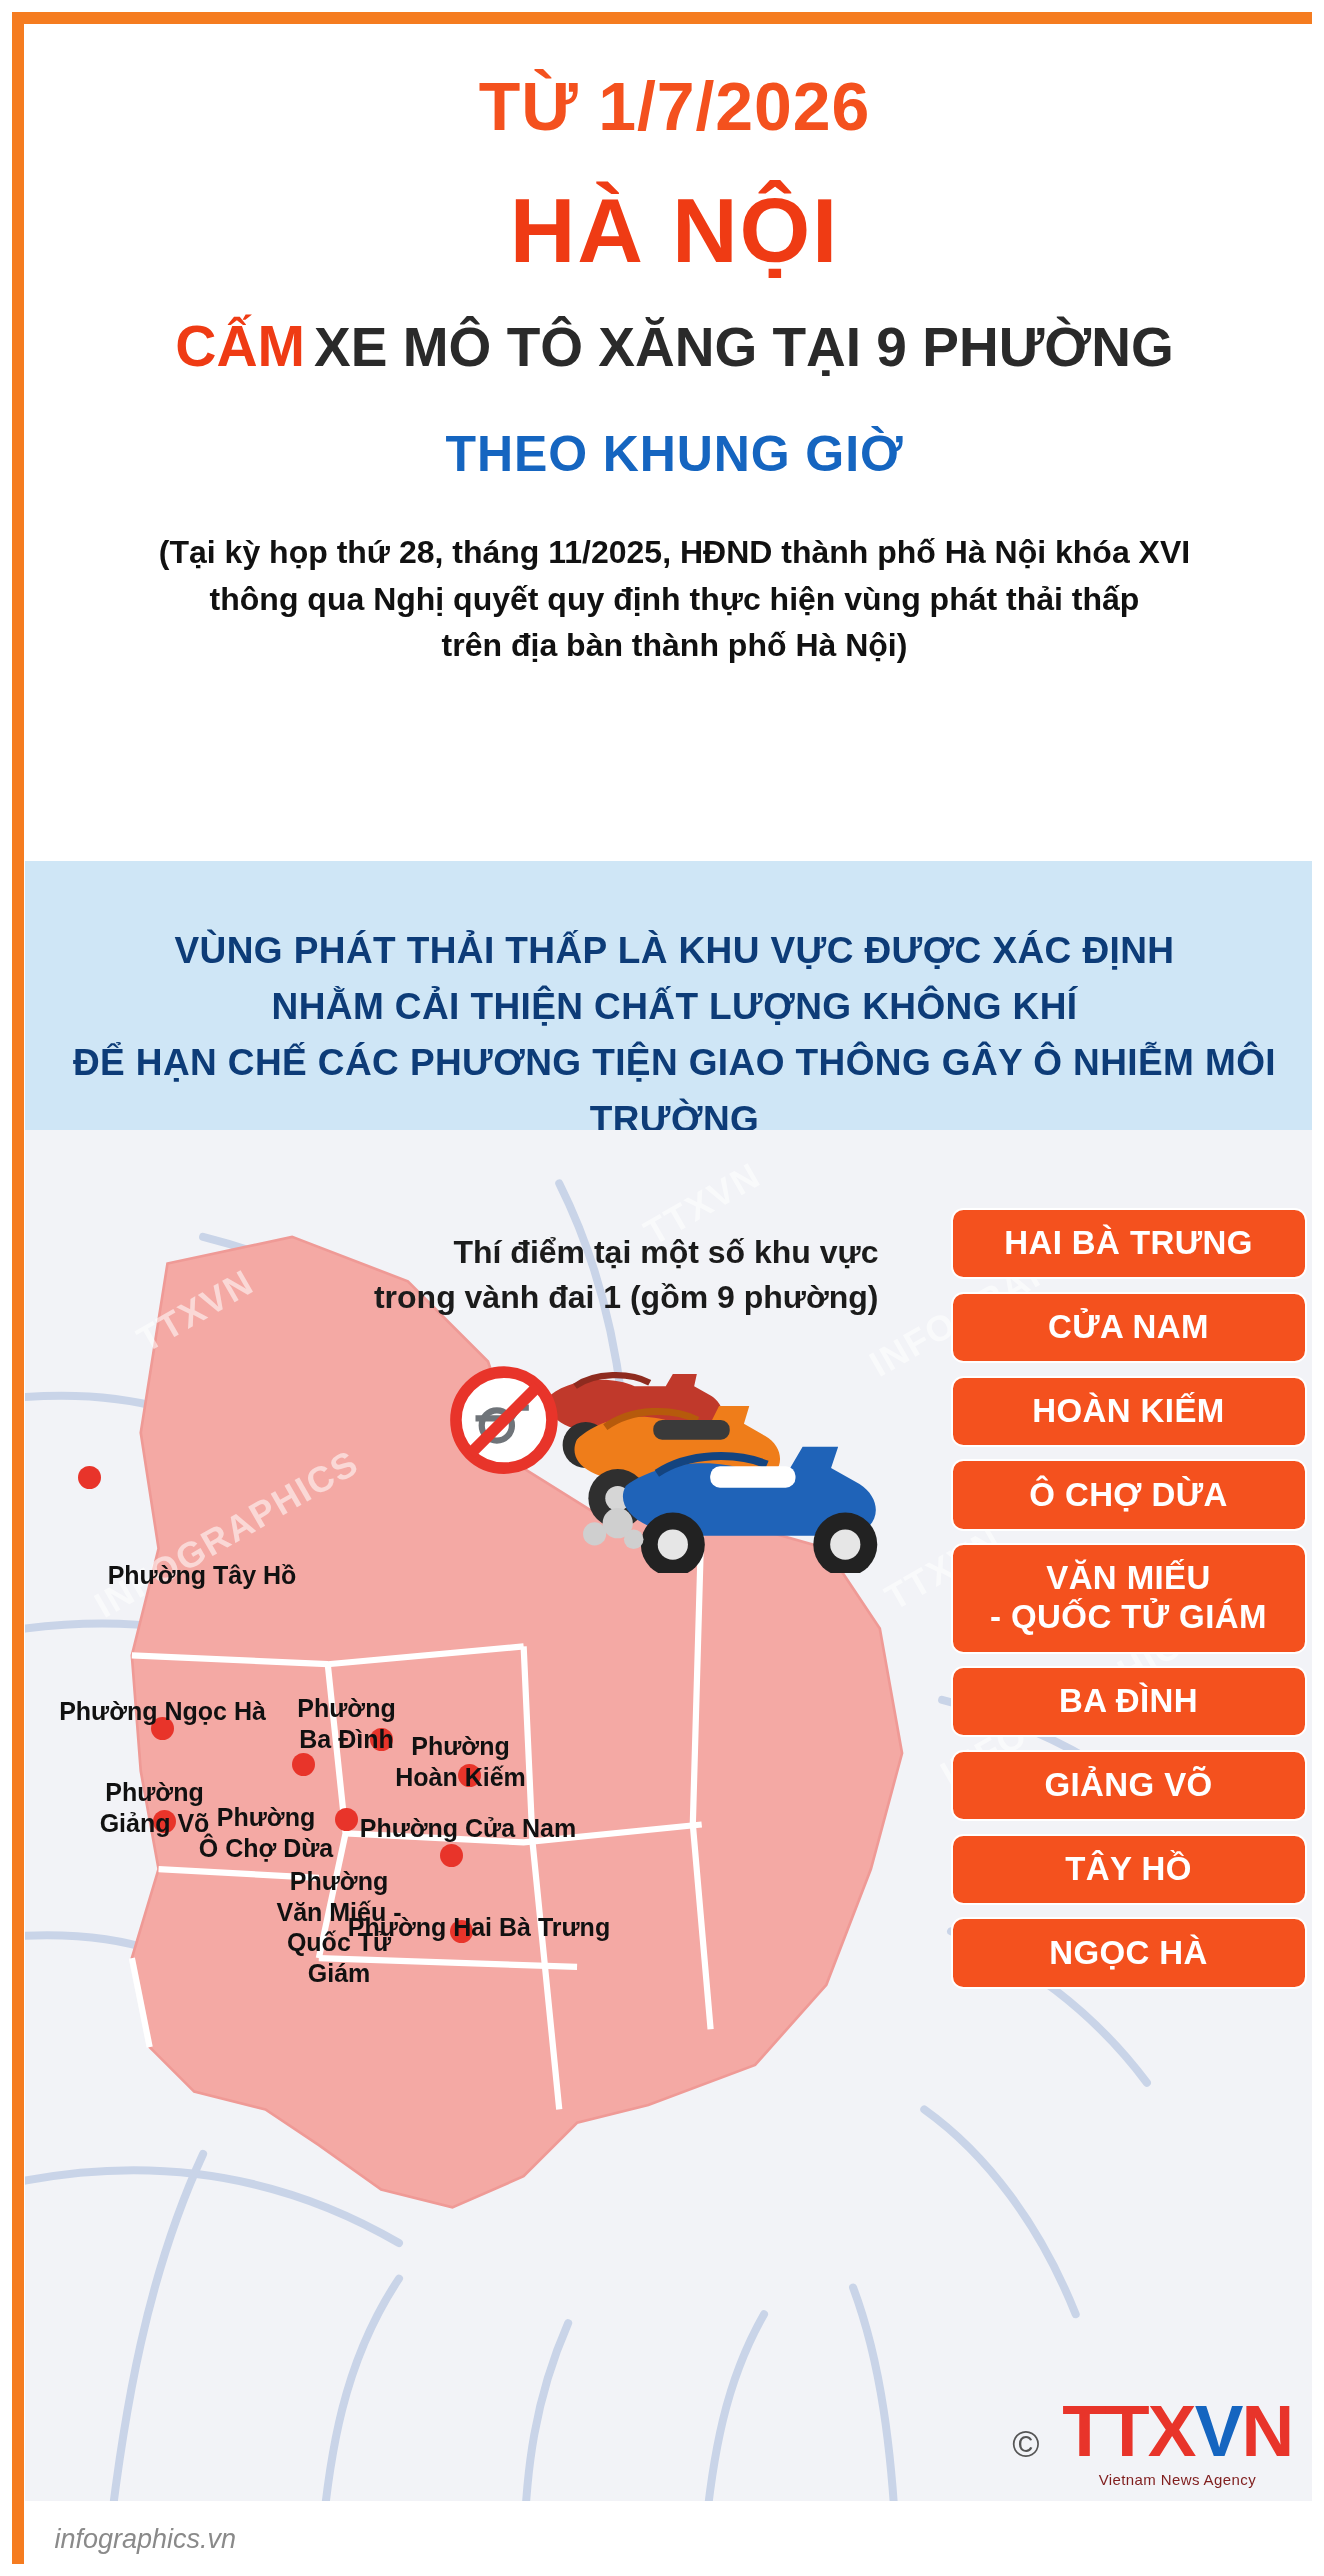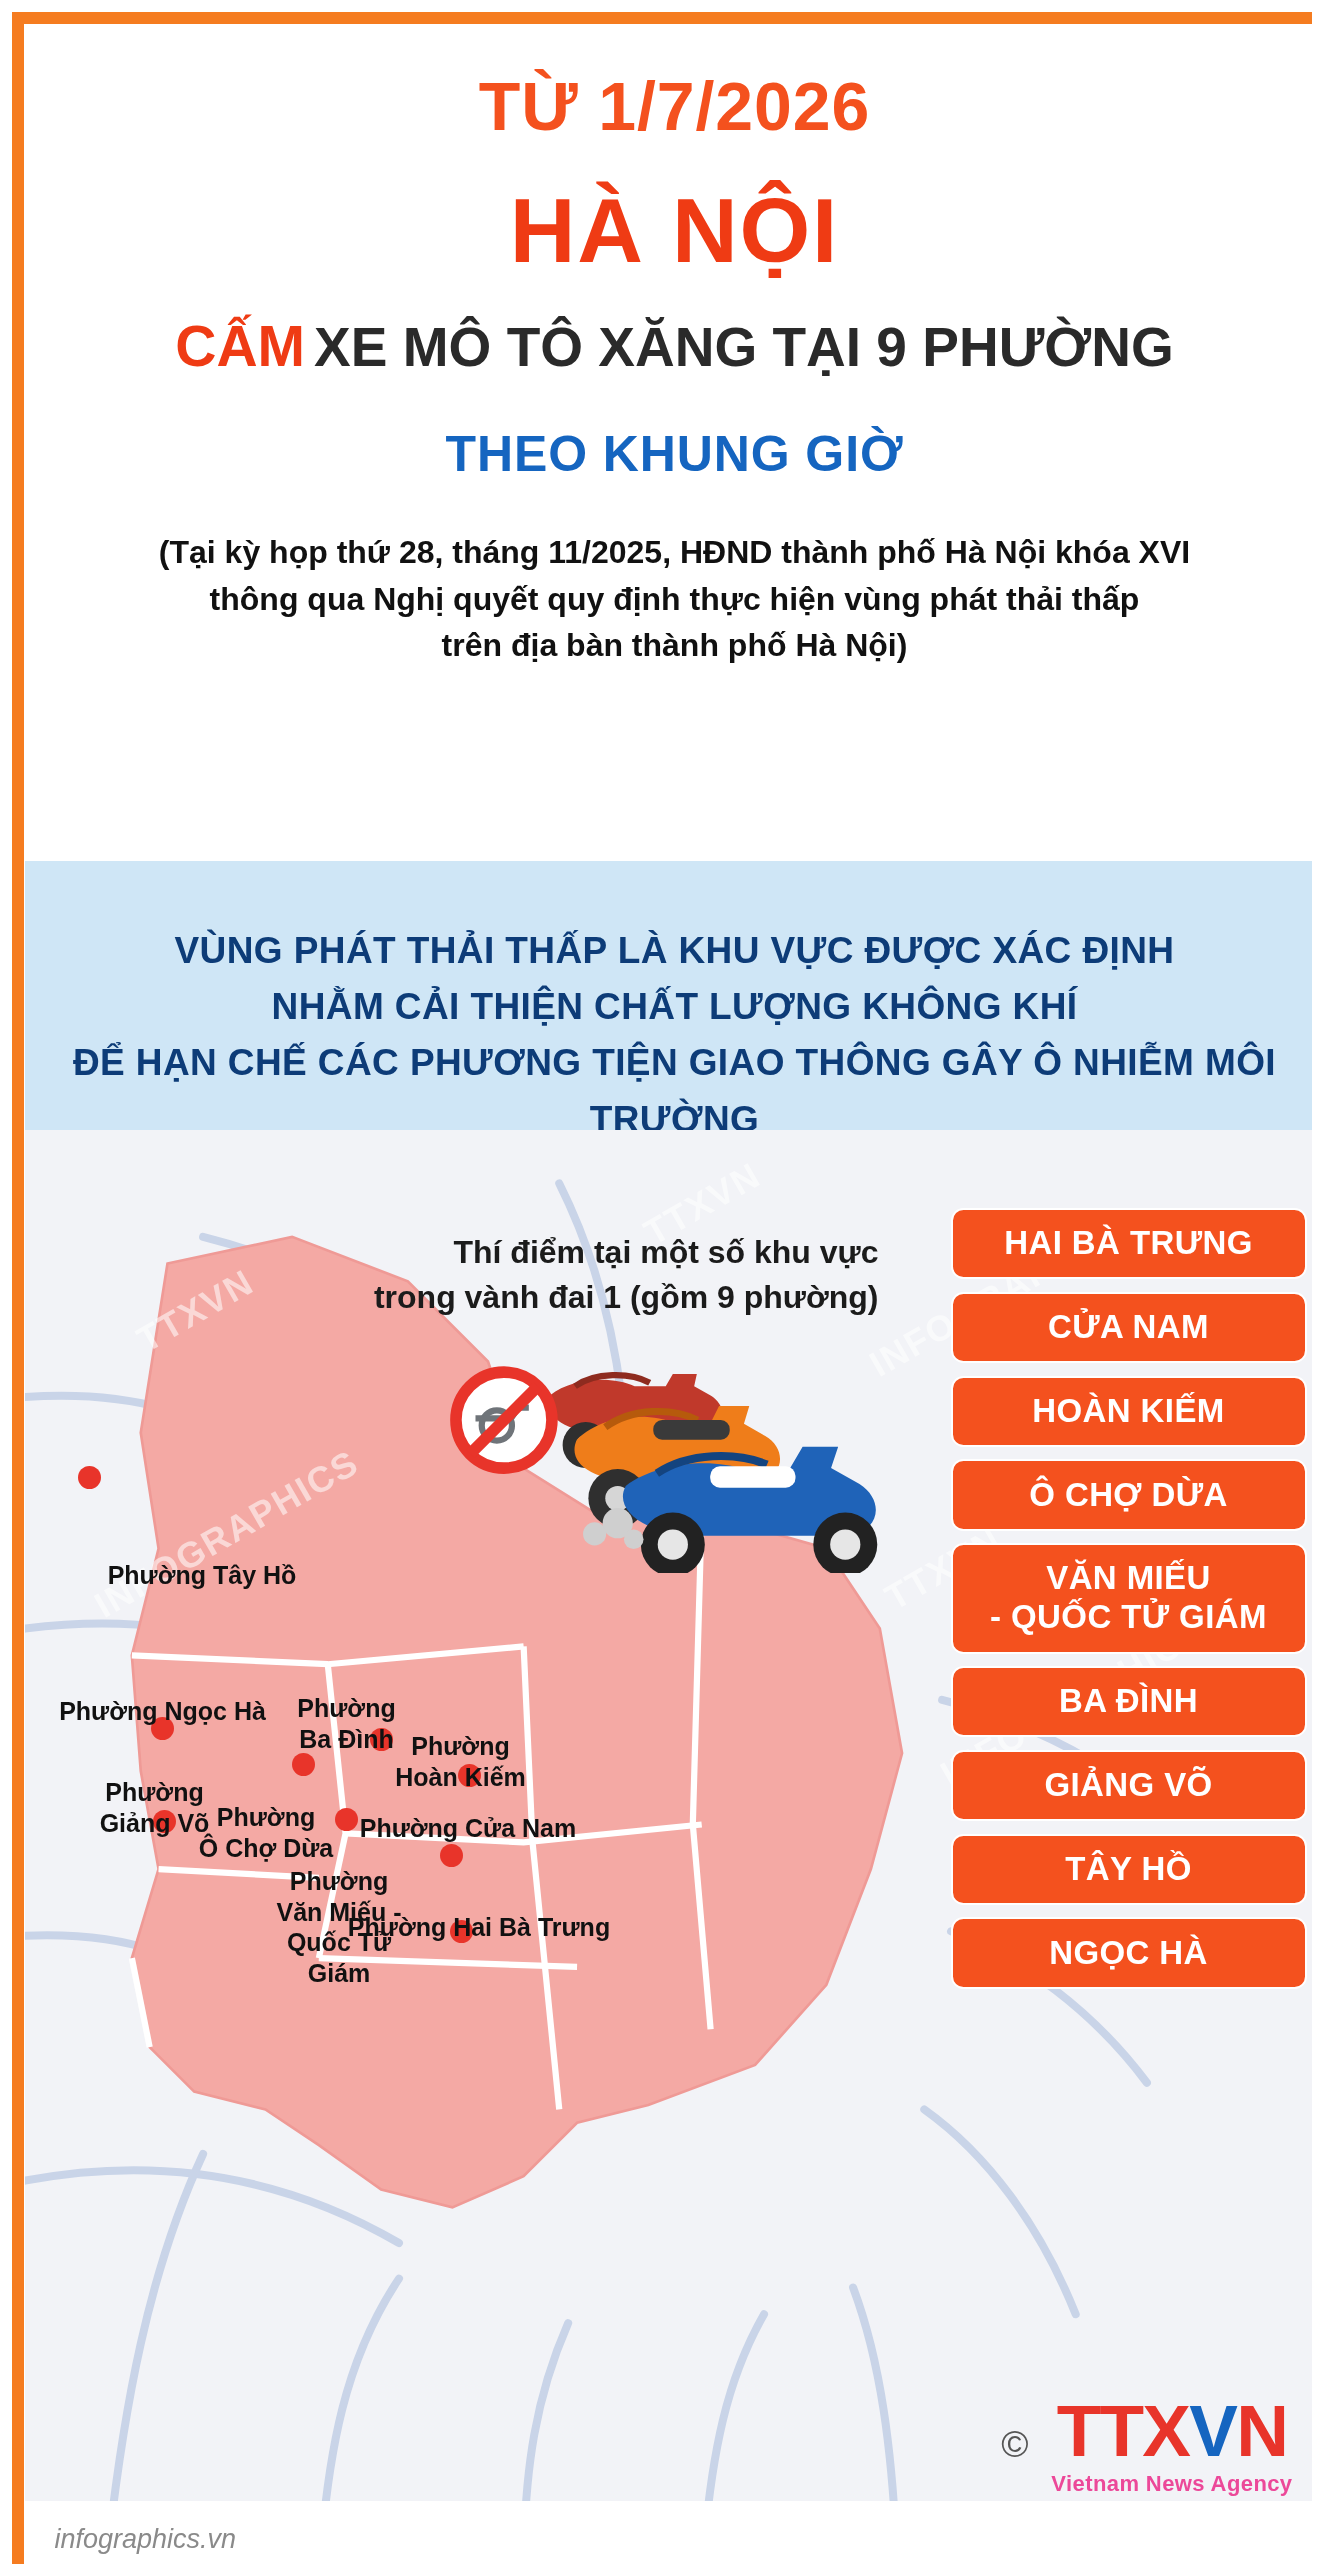--- a/index.html
+++ b/index.html
@@ -220,23 +220,23 @@
   }
   .logo-main {
     font-size: 73px;
     font-weight: bold;
     color: #e8342a;
     letter-spacing: -1.8px;
     line-height: 1;
   }
   .logo-main .vee { color: #1565c0; }
   .logo-sub {
-    font-size: 22px;
-    font-weight: bold;
-    color: #ec4899;
+    font-size: 15px;
+    font-weight: normal;
+    color: #7f1d1d;
     letter-spacing: 0.4px;
     margin-top: 3.6px;
   }
 
   
   .bikes { position: absolute; left: 418px; top: 203px; width: 481px; height: 240px; }
 </style>
 </head>
 <body>
 

